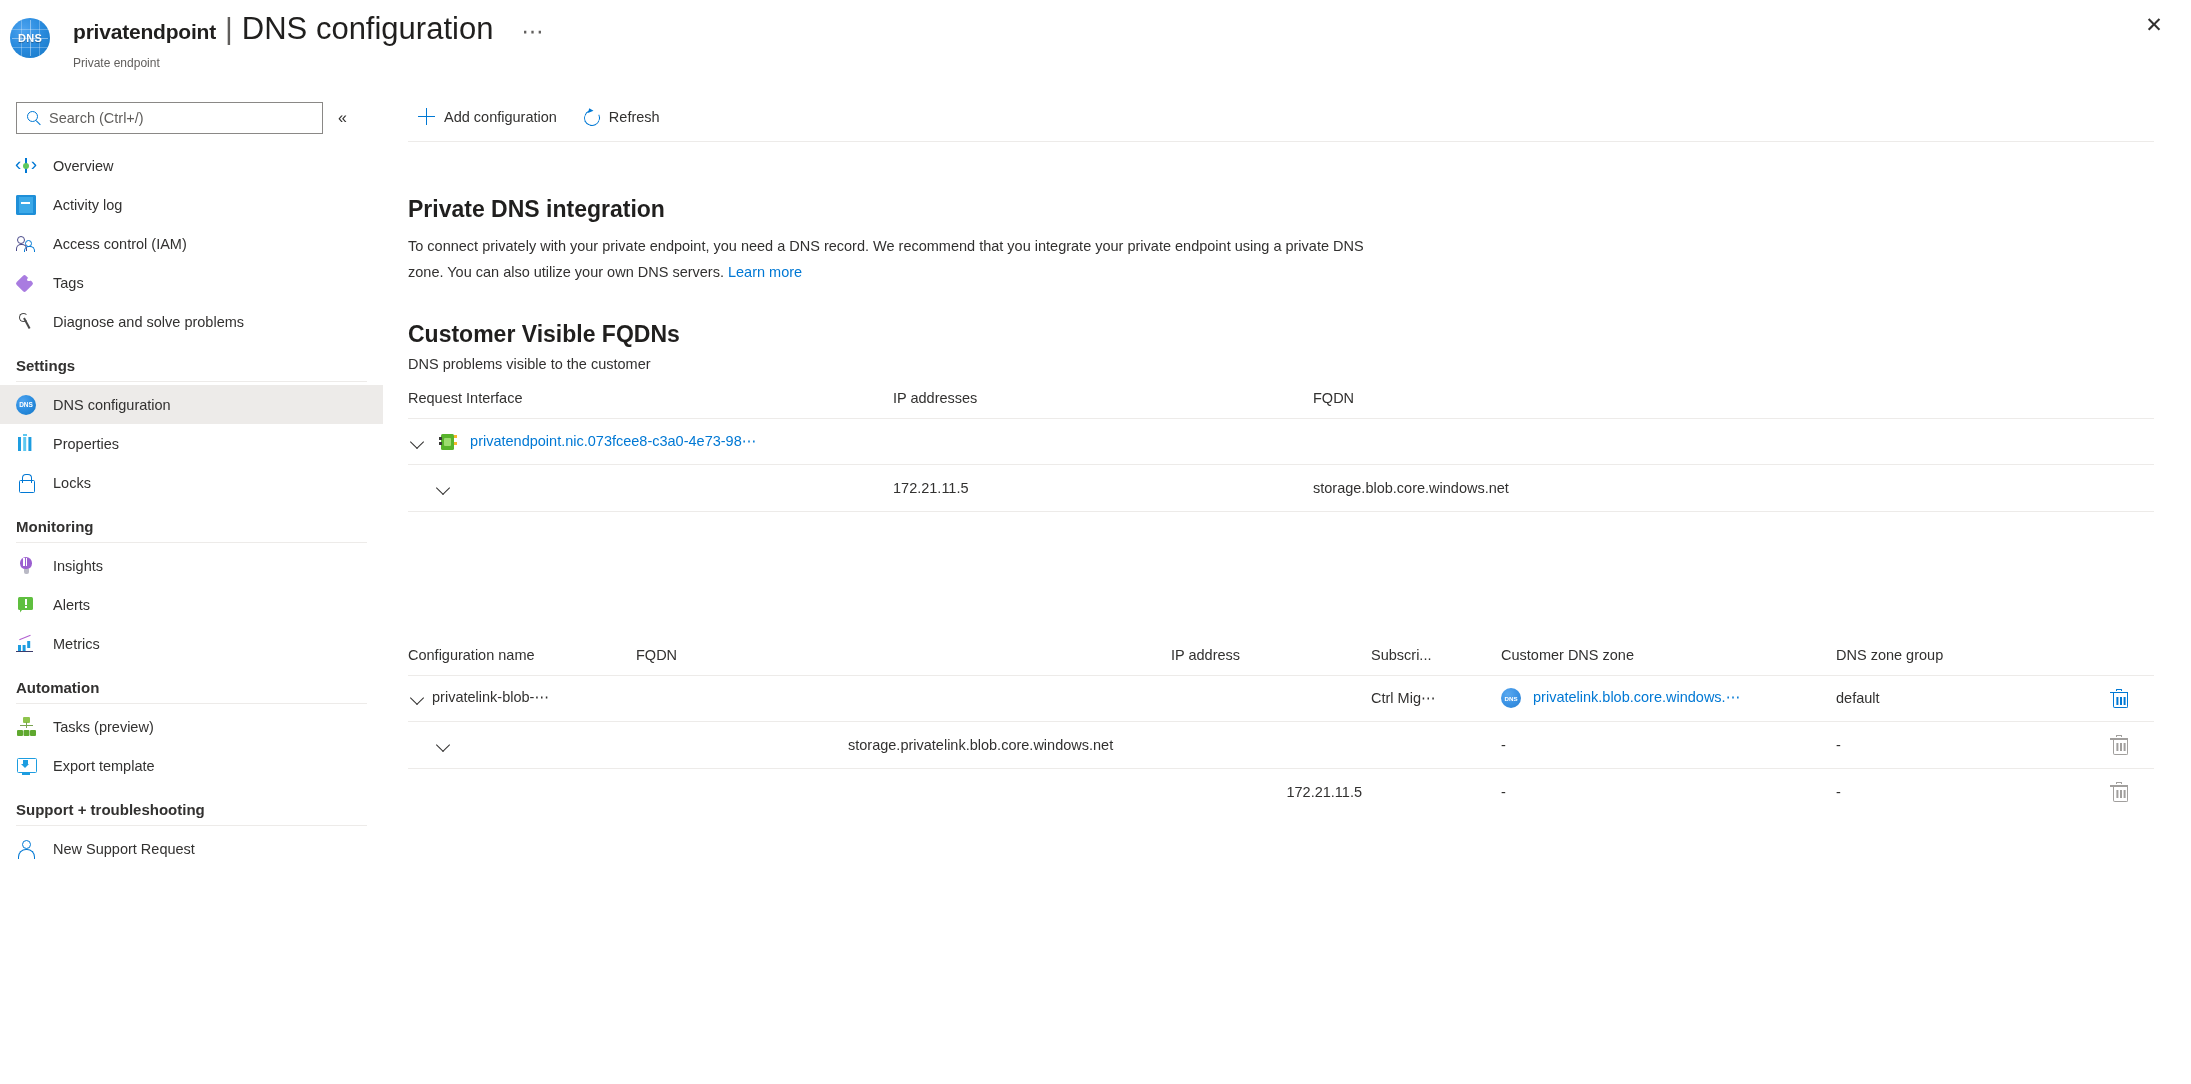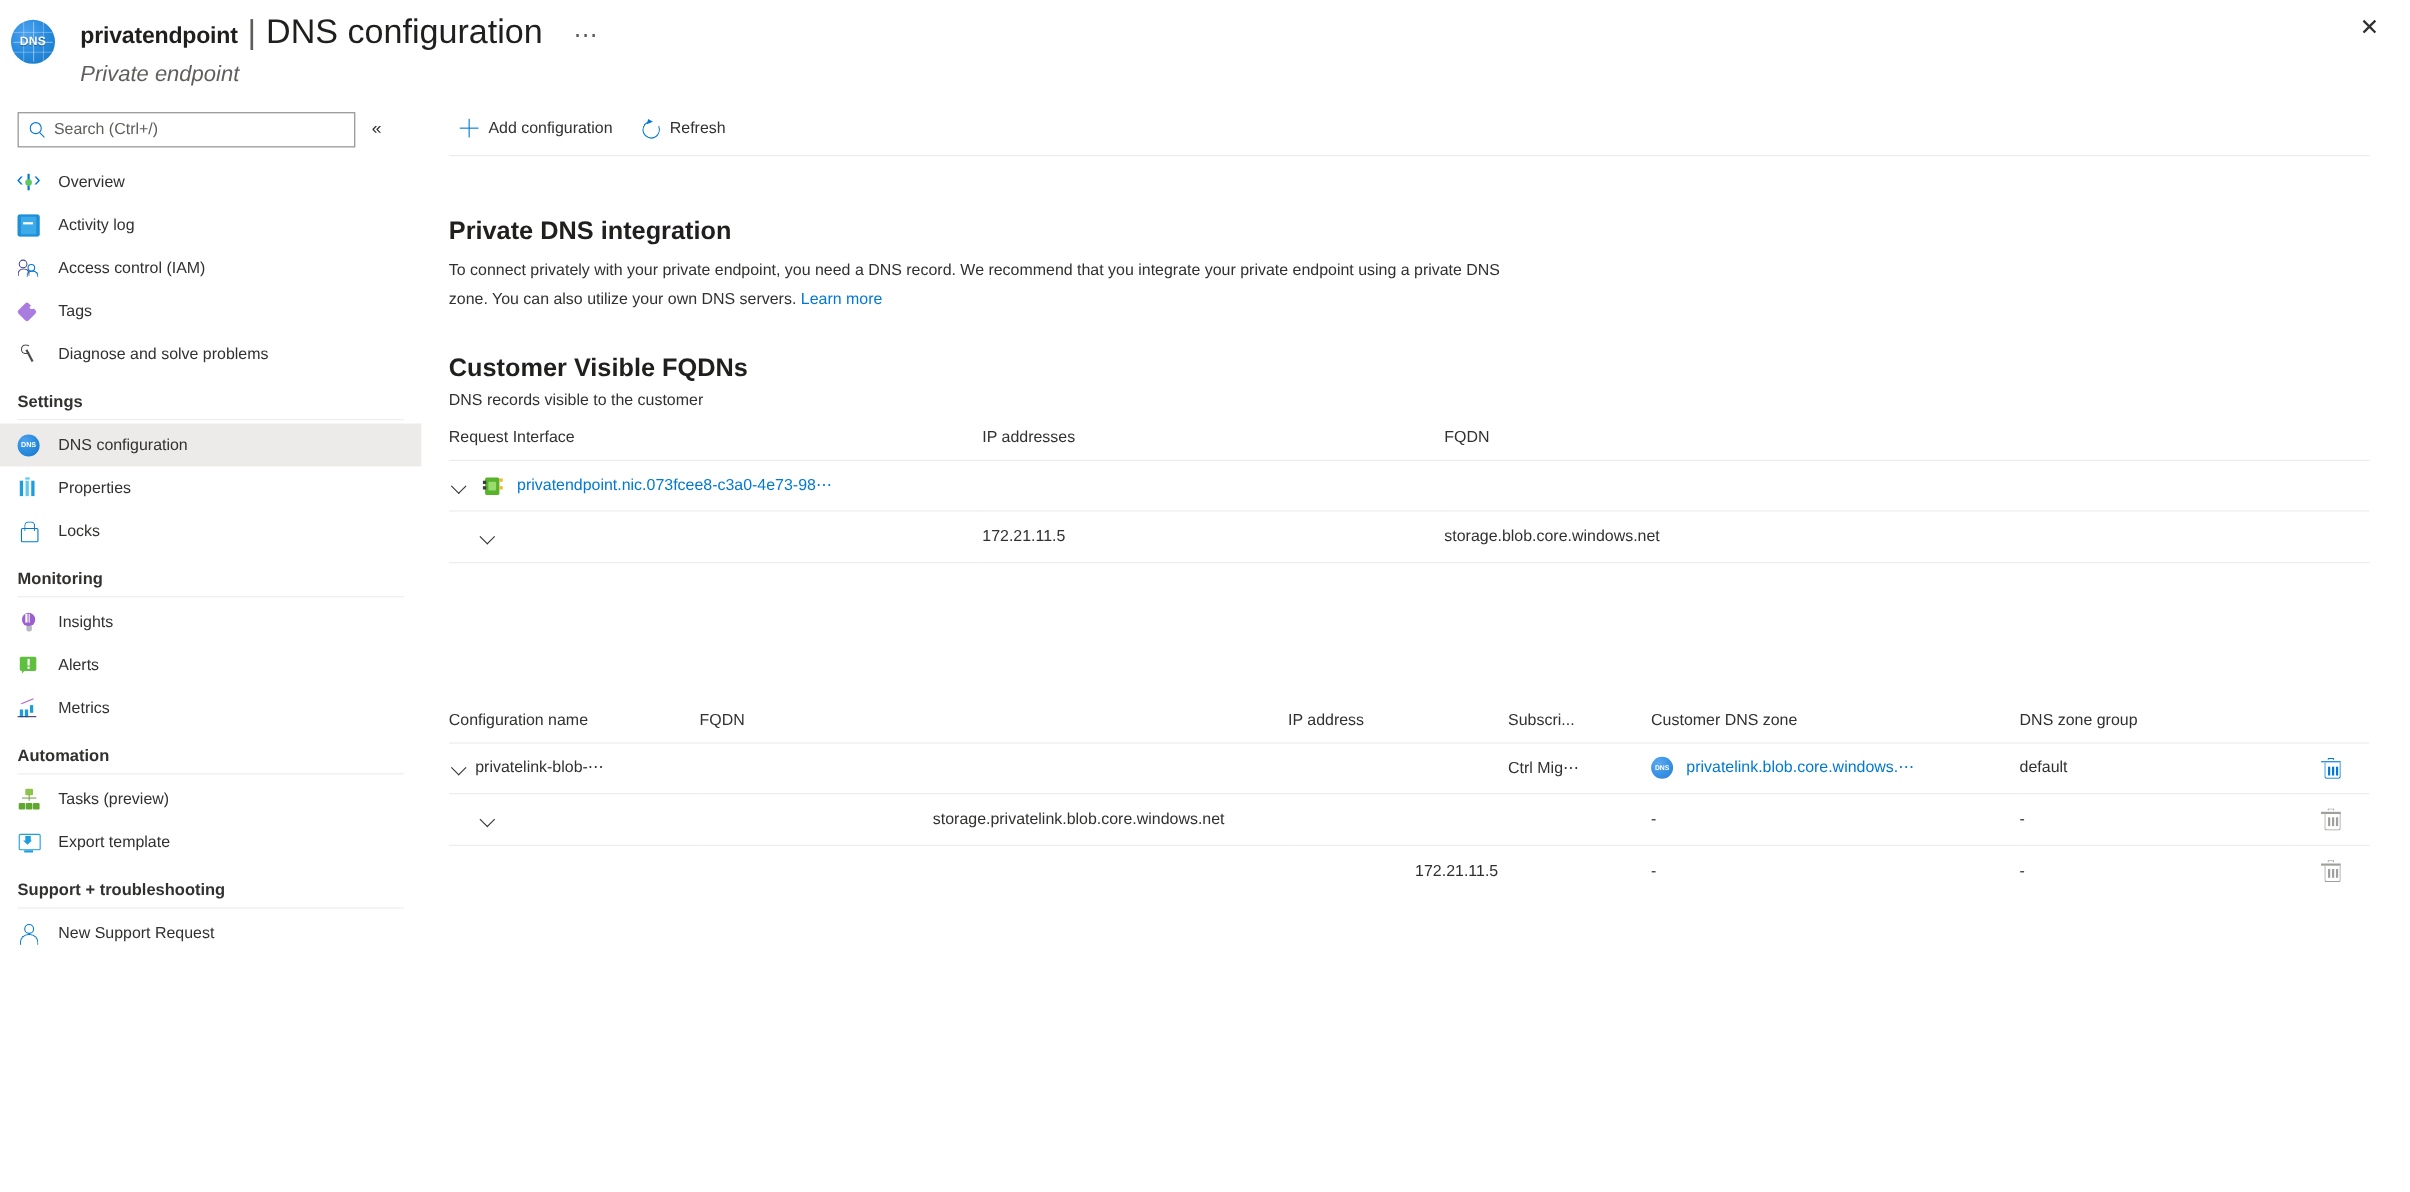--- a/index.html
+++ b/index.html
@@ -60,21 +60,21 @@
   }
   .title-sub-page {
     font-size: 31px; font-weight: 400; color: #201f1e;
     line-height: 38px;
   }
   .header-ellipsis {
     margin-left: 28px; font-size: 22px; color: #605e5c;
     letter-spacing: 1px; line-height: 38px; cursor: pointer;
   }
   .subtitle {
-    font-size: 20px; color: #605e5c; margin-top: 5px; font-style: italic;
+    font-size: 12px; color: #605e5c; margin-top: 5px;
   }
   .close-btn {
     position: absolute; right: 20px; top: 8px;
     width: 34px; height: 34px; cursor: pointer;
     display: flex; align-items: center; justify-content: center;
     font-size: 21px; color: #323130; font-weight: 300;
   }
 
   
   .blade-body { display: flex; height: 992px; }
@@ -611,21 +611,21 @@
       <div style="margin-top:54px;">
         <div class="sec-title">Private DNS integration</div>
         <div class="sec-desc">
           <span>To connect privately with your private endpoint, you need a DNS record. We recommend that you integrate your private endpoint using a private DNS zone. You can also utilize your own DNS servers.</span>
           <a class="lnk">Learn more</a>
         </div>
       </div>
 
       <div style="margin-top:36px;">
         <div class="sec-title">Customer Visible FQDNs</div>
-        <div class="sec-sub">DNS records visible to the customer</div>
+        <div class="sec-sub">DNS problems visible to the customer</div>
 
         <table class="grid" style="width:1746px; margin-top:18px;">
           <colgroup>
             <col style="width:485px">
               <col style="width:420px">
               <col style="width:841px">
           </colgroup>
           <thead>
             <tr>
               <th>Request Interface</th>

